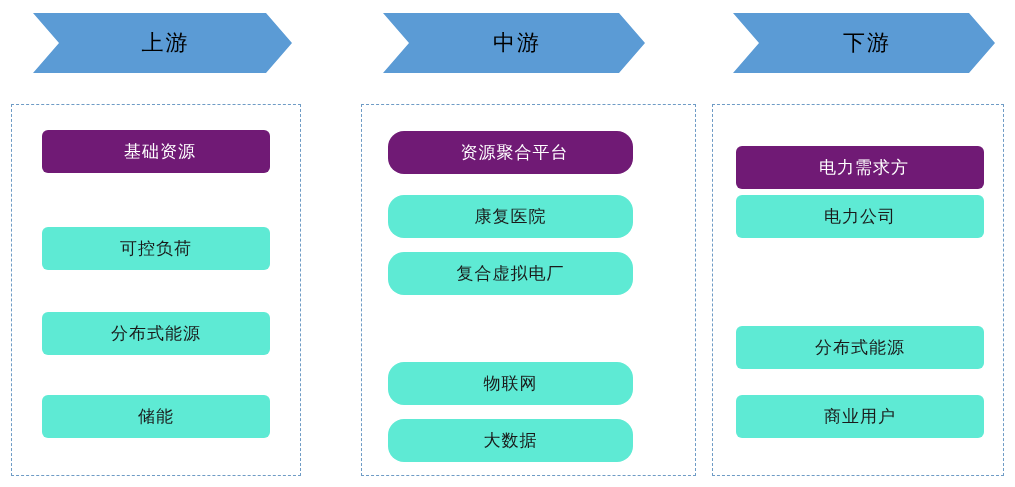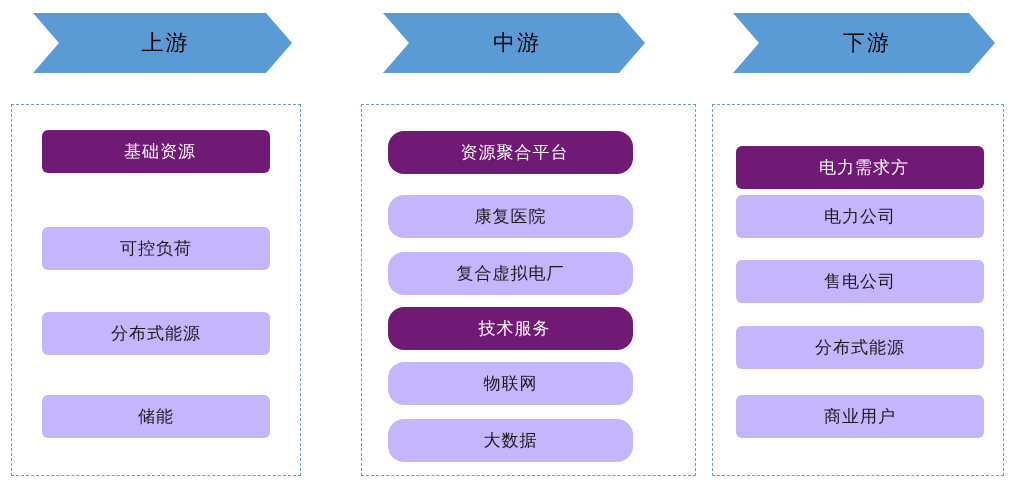--- a/index.html
+++ b/index.html
@@ -81,21 +81,21 @@
     white-space: nowrap;
   }
   .item.primary {
     background: #701a75;
     padding-left: 8px;
   }
   .item.primary .item-label {
     color: #ffffff;
   }
   .item.secondary {
-    background: #c4b5fd;
+    background: #5eead4;
   }
   .item.secondary .item-label {
     color: #1a1a1a;
   }
 
   .col-up   .item { left: 42px;  width: 228px; }
   .col-mid  .item { left: 36px;  width: 245px; border-radius: 16px; }
   .col-down .item { left: 33px;  width: 248px; }
 </style>
 </head>
@@ -131,46 +131,40 @@
 
     <div class="item primary" style="top:131px">
       <span class="item-label">资源聚合平台</span>
     </div>
     <div class="item secondary" style="top:195px">
       <span class="item-label">康复医院</span>
     </div>
     <div class="item secondary" style="top:252px">
       <span class="item-label">复合虚拟电厂</span>
     </div>
-    <div class="item primary" style="top:307px">
-      <span class="item-label">技术服务</span>
-    </div>
     <div class="item secondary" style="top:419px">
       <span class="item-label">大数据</span>
     </div>
     <div class="item secondary" style="top:362px">
       <span class="item-label">物联网</span>
     </div>
   </div>
 
   <div class="column col-down">
     <div class="arrow-banner">
       <span class="arrow-label">下游</span>
     </div>
     <div class="dashed-box"></div>
 
     <div class="item primary" style="top:146px">
       <span class="item-label">电力需求方</span>
     </div>
     <div class="item secondary" style="top:195px">
       <span class="item-label">电力公司</span>
     </div>
-    <div class="item secondary" style="top:260px">
-      <span class="item-label">售电公司</span>
-    </div>
     <div class="item secondary" style="top:326px">
       <span class="item-label">分布式能源</span>
     </div>
     <div class="item secondary" style="top:395px">
       <span class="item-label">商业用户</span>
     </div>
   </div>
 
 </div>
 

